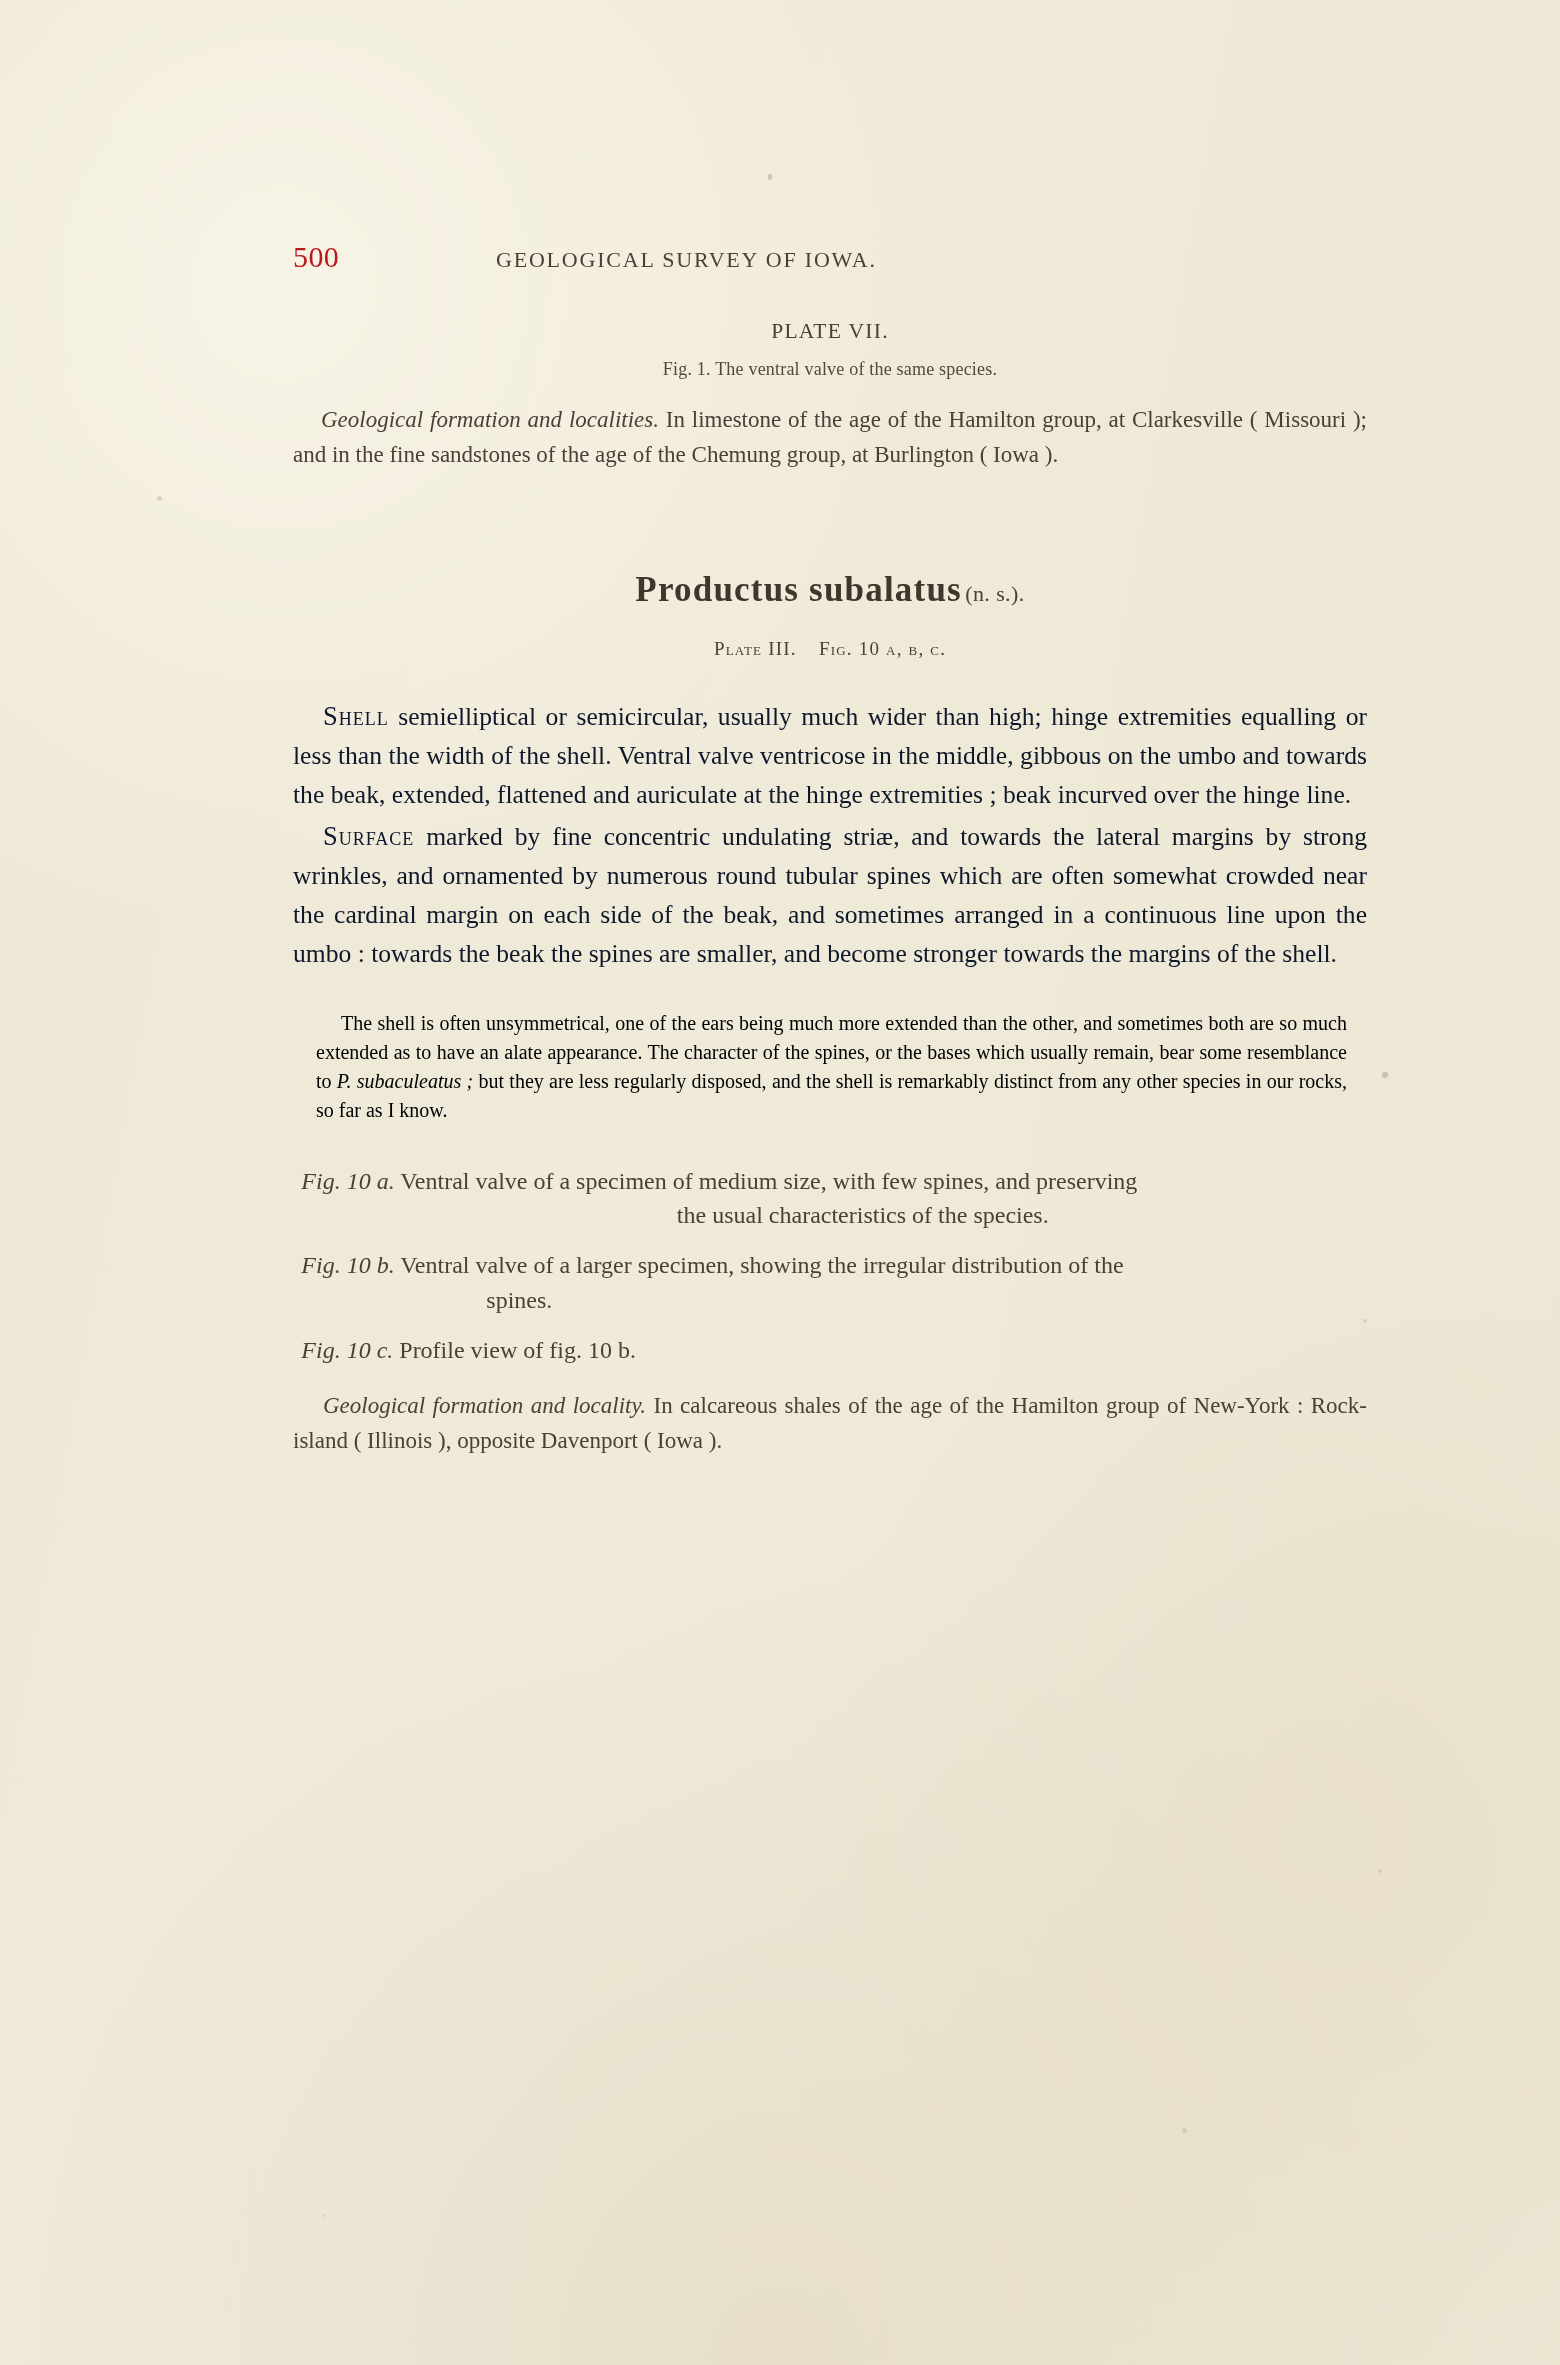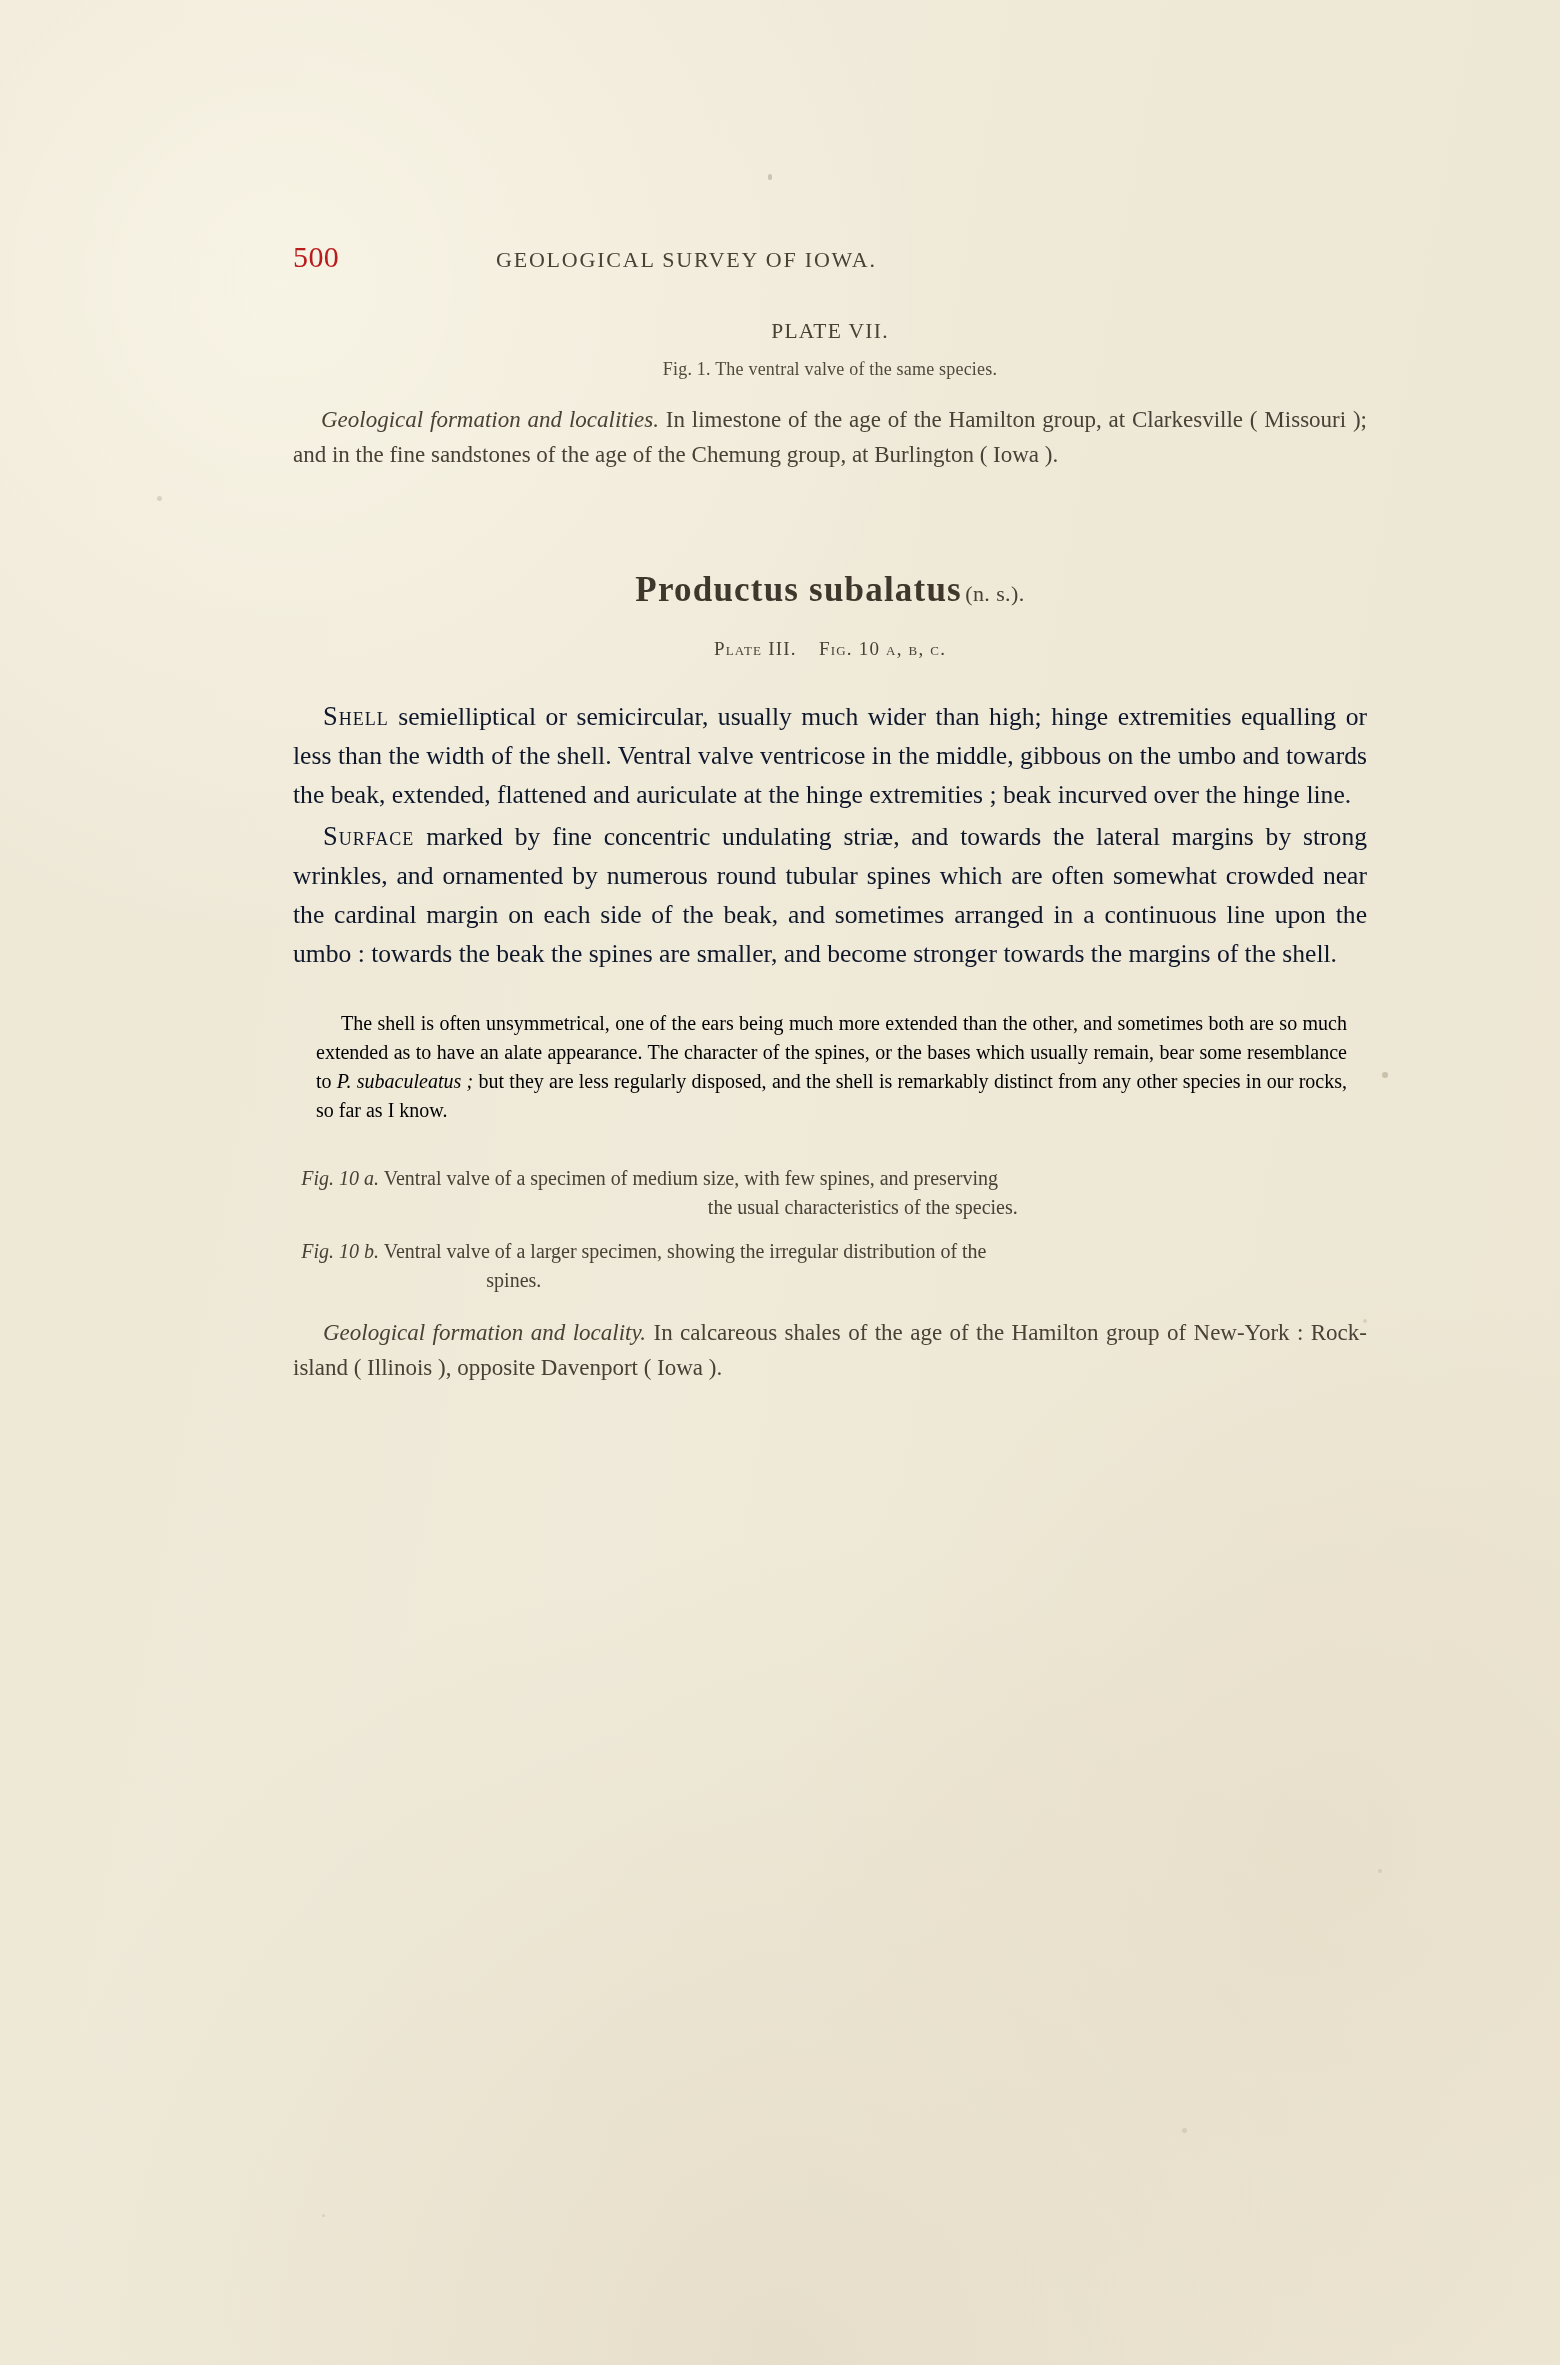--- a/index.html
+++ b/index.html
@@ -147,21 +147,21 @@
   }
   .note.indent { text-indent: 25px; }
 
   
   .figlist {
     margin-top: 38px;
     margin-left: 8.3px;
     width: 1062px;
   }
   .figitem {
-    font-size: 20px;
+    font-size: 24px;
     line-height: 1.45;
     margin-bottom: 15px;
     text-align: justify;
     padding-left: 61px;
     text-indent: -61px;
   }
   .figcont {
     display: block;
     text-align: center;
     text-indent: 0;
@@ -232,19 +232,22 @@
 
     <div class="figlist">
       <div class="figitem">
         <span class="ital">Fig. 10 a.</span><span> Ventral valve of a specimen of medium size, with few spines, and preserving</span>
         <span class="figcont">the usual characteristics of the species.</span>
       </div>
       <div class="figitem">
         <span class="ital">Fig. 10 b.</span><span> Ventral valve of a larger specimen, showing the irregular distribution of the</span>
         <span class="figcont left-ind">spines.</span>
       </div>
+      <div class="figitem">
+        <span class="ital">Fig. 10 c.</span><span> Profile view of fig. 10 b.</span>
+      </div>
     </div>
 
     <p class="para closing"><span class="ital" style="margin-left:30px;">Geological formation and locality.</span><span> In calcareous shales of the age of the Hamilton group of New-York : Rock-island ( Illinois ), opposite Davenport ( Iowa ).</span></p>
 
   </div>
 </div>
 
 
 </body></html>

